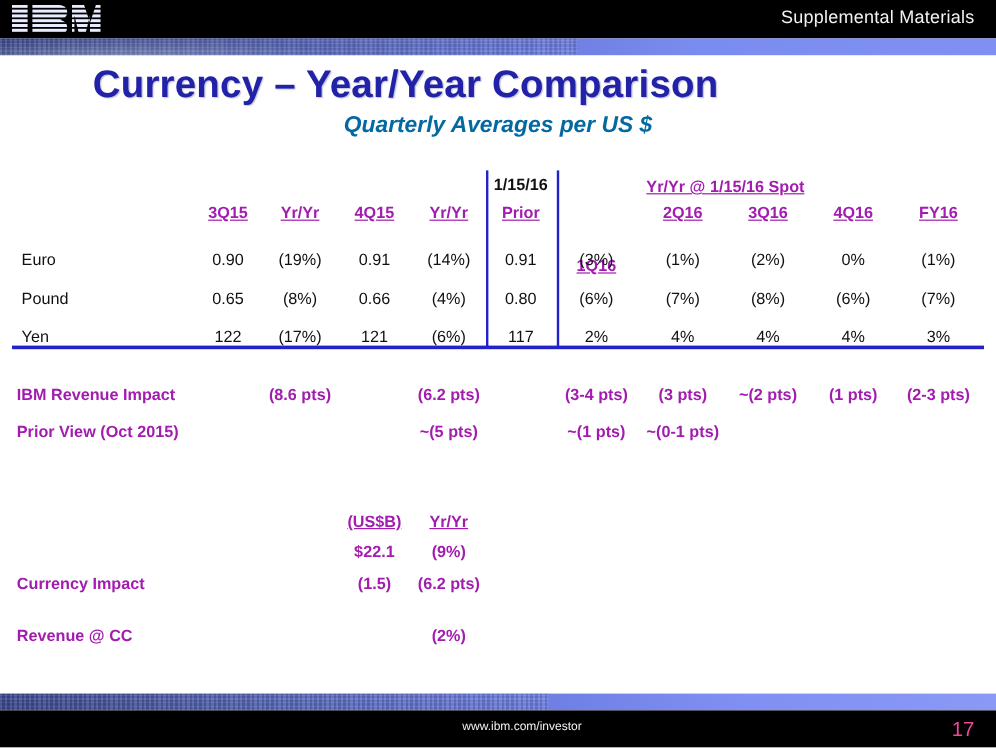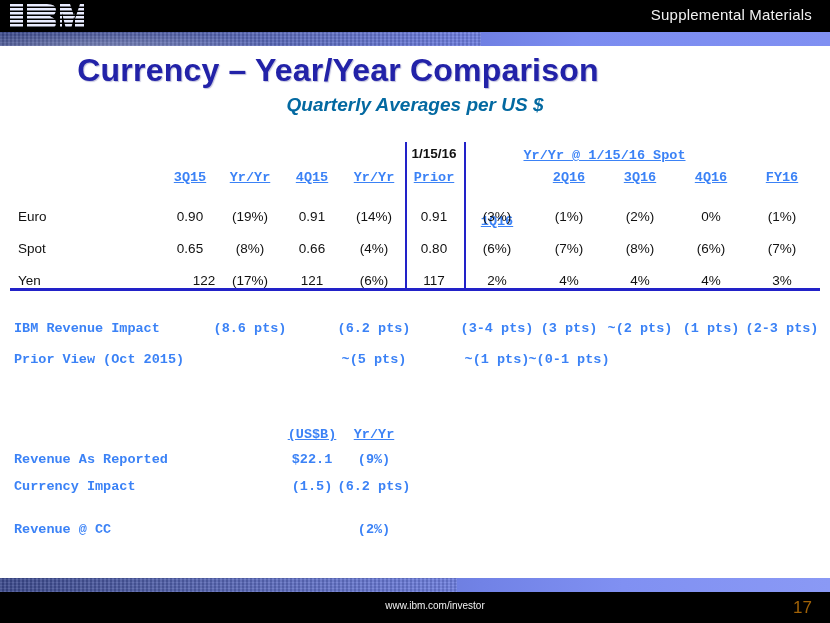--- a/index.html
+++ b/index.html
@@ -26,40 +26,40 @@
   .title{position:absolute;left:0;top:52px;width:676px;text-align:center;
       color:#2222a8;font-size:32px;font-weight:bold;letter-spacing:.2px;
       text-shadow:1px 1px 1px rgba(140,140,190,.55);}
   .subtitle{position:absolute;left:0;top:94px;width:830px;text-align:center;
       color:#0369a1;font-size:19px;font-style:italic;font-weight:bold;}
 
   
   .sheet{position:absolute;left:0;top:0;width:830px;height:623px;}
   .cell{position:absolute;font-size:13.5px;white-space:nowrap;}
   .blk{color:#111;}
-  .blu{color:#3b82f6;font-family:Liberation Mono, monospace;}
+  .blu{color:#a21caf;}
   .bold{font-weight:bold;}
   .ul{text-decoration:underline;}
   .ctr{text-align:center;transform:translateX(-50%);}
   .lft{text-align:left;}
 
   .vline{position:absolute;width:2px;background:#2222c8;}
   .hline{position:absolute;height:3px;background:#2222c8;}
 
   
   .ftr-stripe{position:absolute;left:0;top:578px;width:830px;height:14px;
       background:linear-gradient(90deg,#3c4a8e 0%,#4f5ea8 18%,#6373cb 40%,#7182e6 58%,#8090f2 75%,#8a99f5 100%);}
   .ftr-stripe .tex{position:absolute;left:0;top:0;width:55%;height:100%;
       background:repeating-linear-gradient(90deg,rgba(255,255,255,.10) 0 2px,rgba(0,0,0,.10) 2px 4px),
                  repeating-linear-gradient(0deg,rgba(255,255,255,.08) 0 1px,rgba(0,0,0,.07) 1px 3px);
       opacity:.85;}
   .ftr-black{position:absolute;left:0;top:592px;width:830px;height:31px;background:#000;}
   .ftr-url{position:absolute;left:0;top:600px;width:830px;text-align:center;
       color:#f2f2f2;font-size:10px;padding-left:20px;}
-  .pageno{position:absolute;right:18px;top:598px;color:#a16207;font-size:17px;}
+  .pageno{position:absolute;right:18px;top:598px;color:#ec4899;font-size:17px;}
 </style>
 </head>
 <body>
 
 <div class="hdr-black"></div>
 
 <div class="ibm-logo">
   <svg viewBox="0 0 148 50" width="74" height="25" aria-label="IBM">
     <defs>
       <mask id="stripes">
@@ -114,33 +114,33 @@
     <div class="cell blk ctr" style="left: 190px; top: 209px;">0.90</div>
     <div class="cell blk ctr" style="left: 250px; top: 209px;">(19%)</div>
     <div class="cell blk ctr" style="left: 312px; top: 209px;">0.91</div>
     <div class="cell blk ctr" style="left: 374px; top: 209px;">(14%)</div>
     <div class="cell blk ctr" style="left: 434px; top: 209px;">0.91</div>
     <div class="cell blk ctr" style="left: 497px; top: 209px;">(3%)</div>
     <div class="cell blk ctr" style="left: 569px; top: 209px;">(1%)</div>
     <div class="cell blk ctr" style="left: 640px; top: 209px;">(2%)</div>
     <div class="cell blk ctr" style="left: 711px; top: 209px;">0%</div>
     <div class="cell blk ctr" style="left: 782px; top: 209px;">(1%)</div>
-    <div class="cell blk lft" style="left: 18px; top: 241px;">Spot</div>
+    <div class="cell blk lft" style="left: 18px; top: 241px;">Pound</div>
     <div class="cell blk ctr" style="left: 190px; top: 241px;">0.65</div>
     <div class="cell blk ctr" style="left: 250px; top: 241px;">(8%)</div>
     <div class="cell blk ctr" style="left: 312px; top: 241px;">0.66</div>
     <div class="cell blk ctr" style="left: 374px; top: 241px;">(4%)</div>
     <div class="cell blk ctr" style="left: 434px; top: 241px;">0.80</div>
     <div class="cell blk ctr" style="left: 497px; top: 241px;">(6%)</div>
     <div class="cell blk ctr" style="left: 569px; top: 241px;">(7%)</div>
     <div class="cell blk ctr" style="left: 640px; top: 241px;">(8%)</div>
     <div class="cell blk ctr" style="left: 711px; top: 241px;">(6%)</div>
     <div class="cell blk ctr" style="left: 782px; top: 241px;">(7%)</div>
     <div class="cell blk lft" style="left: 18px; top: 273px;">Yen</div>
-    <div class="cell blk ctr" style="left: 204px; top: 273px;">122</div>
+    <div class="cell blk ctr" style="left: 190px; top: 273px;">122</div>
     <div class="cell blk ctr" style="left: 250px; top: 273px;">(17%)</div>
     <div class="cell blk ctr" style="left: 312px; top: 273px;">121</div>
     <div class="cell blk ctr" style="left: 374px; top: 273px;">(6%)</div>
     <div class="cell blk ctr" style="left: 434px; top: 273px;">117</div>
     <div class="cell blk ctr" style="left: 497px; top: 273px;">2%</div>
     <div class="cell blk ctr" style="left: 569px; top: 273px;">4%</div>
     <div class="cell blk ctr" style="left: 640px; top: 273px;">4%</div>
     <div class="cell blk ctr" style="left: 711px; top: 273px;">4%</div>
     <div class="cell blk ctr" style="left: 782px; top: 273px;">3%</div>
     <div class="cell blu bold lft" style="left: 14px; top: 321px;">IBM Revenue Impact</div>
@@ -150,21 +150,20 @@
     <div class="cell blu bold ctr" style="left: 569px; top: 321px;">(3 pts)</div>
     <div class="cell blu bold ctr" style="left: 640px; top: 321px;">~(2 pts)</div>
     <div class="cell blu bold ctr" style="left: 711px; top: 321px;">(1 pts)</div>
     <div class="cell blu bold ctr" style="left: 782px; top: 321px;">(2-3 pts)</div>
     <div class="cell blu bold lft" style="left: 14px; top: 352px;">Prior View (Oct 2015)</div>
     <div class="cell blu bold ctr" style="left: 374px; top: 352px;">~(5 pts)</div>
     <div class="cell blu bold ctr" style="left: 497px; top: 352px;">~(1 pts)</div>
     <div class="cell blu bold ctr" style="left: 569px; top: 352px;">~(0-1 pts)</div>
     <div class="cell blu bold ul ctr" style="left: 312px; top: 427px;">(US$B)</div>
     <div class="cell blu bold ul ctr" style="left: 374px; top: 427px;">Yr/Yr</div>
-    <div class="cell blu bold lft" style="left: 14px; top: 452px;">Revenue As Reported</div>
     <div class="cell blu bold ctr" style="left: 312px; top: 452px;">$22.1</div>
     <div class="cell blu bold ctr" style="left: 374px; top: 452px;">(9%)</div>
     <div class="cell blu bold lft" style="left: 14px; top: 479px;">Currency Impact</div>
     <div class="cell blu bold ctr" style="left: 312px; top: 479px;">(1.5)</div>
     <div class="cell blu bold ctr" style="left: 374px; top: 479px;">(6.2 pts)</div>
     <div class="cell blu bold lft" style="left: 14px; top: 522px;">Revenue @ CC</div>
     <div class="cell blu bold ctr" style="left: 374px; top: 522px;">(2%)</div>
   </div>
 
 <div class="ftr-stripe">

